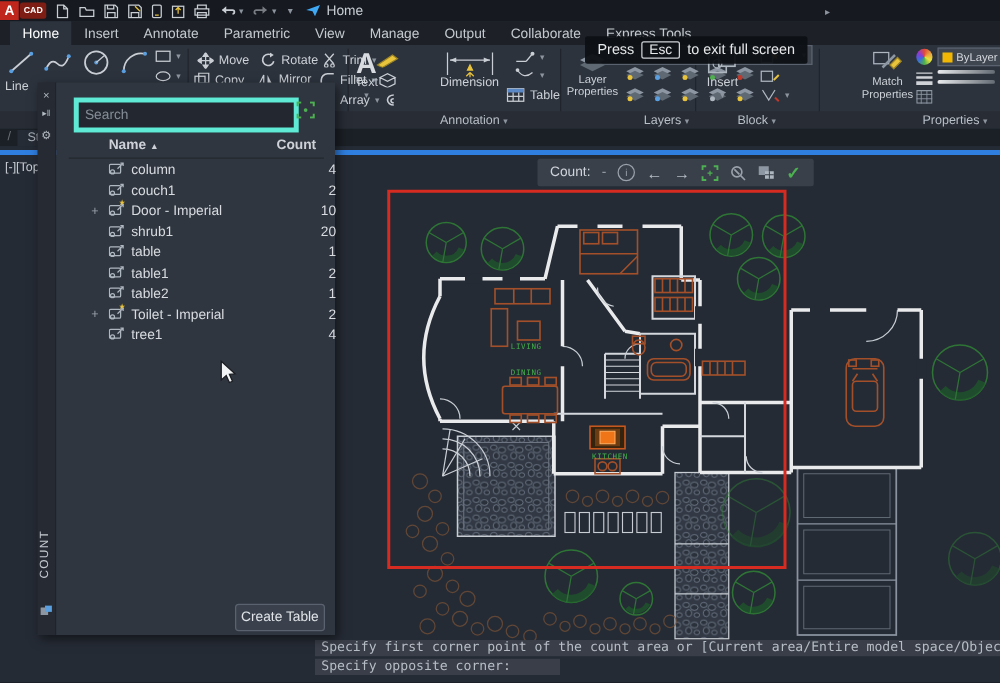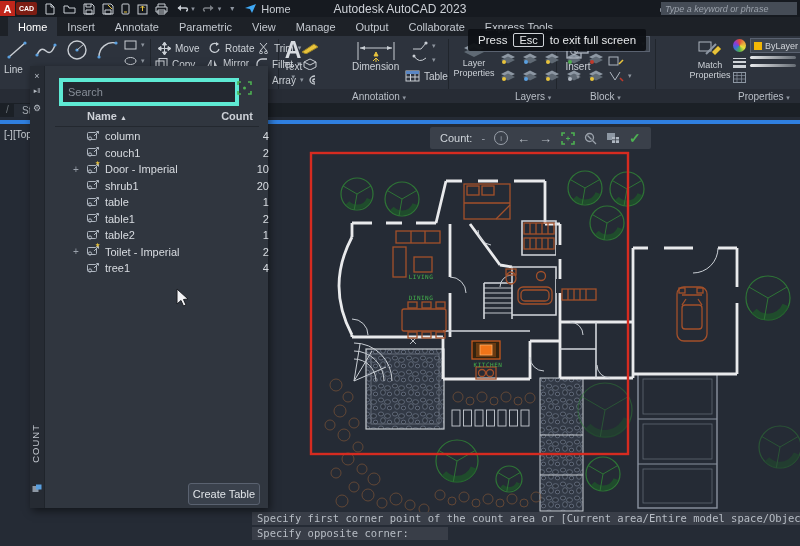--- a/index.html
+++ b/index.html
@@ -125,23 +125,21 @@
       </span>
     <span class="qicon">
         <span class="tiny-arrow" style="font-size:8px">▾</span>
       </span>
     <span class="qicon" style="gap:4px;margin-left:10px;">
       <svg width="13" height="11">
           <path d="M1,5 L12,1 L8,10 L6,6 z" fill="#3fa9f5"></path>
         </svg>
       <span>Home</span>
     </span>
-    <span id="apptitle">Autodesk AutoCAD 2023</span>
     <span class="abs" style="right:136px;top:5px;font-size:8px;color:#8d949e;">▸</span>
-    <input id="helpsearch" placeholder="Type a keyword or phrase" style="">
   </div>
 
   <div class="abs" id="tabsrow">
       <span class="rtab active">Home</span>
       <span class="rtab">Insert</span>
       <span class="rtab">Annotate</span>
       <span class="rtab">Parametric</span>
       <span class="rtab">View</span>
       <span class="rtab">Manage</span>
       <span class="rtab">Output</span>

